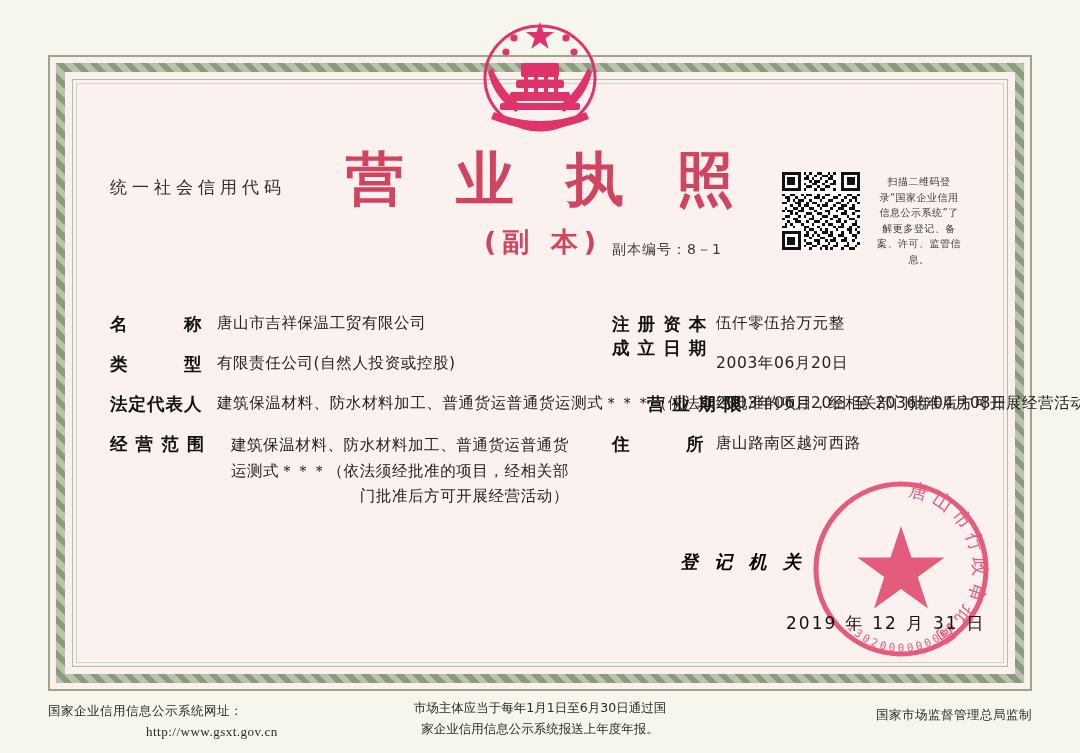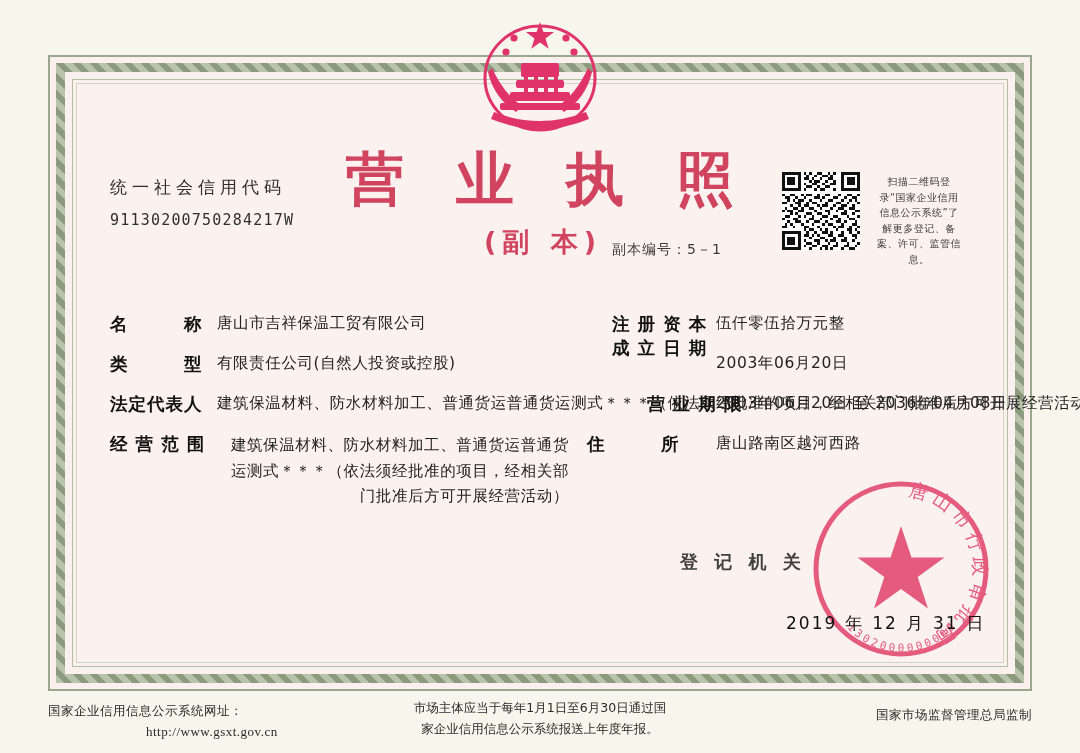--- a/index.html
+++ b/index.html
@@ -89,21 +89,21 @@
   }
   .f-value{
     position:absolute;font-size:15.5px;color:#222;letter-spacing:0.6px;
     white-space:nowrap;
     text-align:right;
   }
   .f-value.wrap{white-space:normal;width:352px;line-height:1.65;}
   
   .registrar{
     position:absolute;left:680px;top:550px;
-    font-size:18px;font-weight:bold;color:#404040;letter-spacing:5px;
+    font-size:18px;font-weight:bold;color:#000000;letter-spacing:5px;font-style:italic;
   }
   .date-line{
     position:absolute;left:782px;top:612px;
     font-size:17px;color:#111;letter-spacing:2px;
   }
   .date-line span{margin:0 4px;}
   
   .seal{
     position:absolute;left:806px;top:474px;width:190px;height:190px;
     opacity:.85;
@@ -163,25 +163,24 @@
         <path d="M108 60 q-12 26 -30 38 l6 6 q22-14 28-40z"></path>
         <path d="M14 104 q46 18 92 0 l3 7 q-48 20 -98 0z"></path>
       </g>
     </svg>
   </div>
 
   <div class="title">
     <div class="title-main">营 业 执 照</div>
     <div class="title-sub">(副 本)</div>
   </div>
-  <div class="copy-no">副本编号：5－1</div>
+  <div class="copy-no">副本编号：8－1</div>
 
   <div class="credit">
     <div class="credit-label">统一社会信用代码</div>
-    <div class="credit-value">91130200750284217W</div>
   </div>
 
   <div class="qr">
     <svg viewBox="0 0 29 29" width="78" height="78" shape-rendering="crispEdges">
       <rect width="29" height="29" fill="#fff"></rect>
       <g fill="#111">
         <rect x="0" y="0" width="7" height="1"></rect>
           <rect x="0" y="6" width="7" height="1"></rect>
         <rect x="0" y="0" width="1" height="7"></rect>
           <rect x="6" y="0" width="1" height="7"></rect>
@@ -396,21 +395,21 @@
 
   <div class="f-label" style="left:612px;top:312px;">注 册 资 本</div>
   <div class="f-value" style="left:716px;top:313px;">伍仟零伍拾万元整</div>
 
   <div class="f-label" style="left:612px;top:336px;">成 立 日 期</div>
   <div class="f-value" style="left:716px;top:353px;">2003年06月20日</div>
 
   <div class="f-label" style="left:612px;top:392px;margin-left:35px;">营 业 期 限</div>
   <div class="f-value" style="left:716px;top:393px;">2003年06月20日 至 2036年04月08日</div>
 
-  <div class="f-label" style="left:587px;top:432px;text-align:center;">住　　　所</div>
+  <div class="f-label" style="left:612px;top:432px;text-align:center;">住　　　所</div>
   <div class="f-value" style="left:716px;top:433px;">唐山路南区越河西路</div>
 
   <div class="registrar">登 记 机 关</div>
 
   <div class="seal">
     <svg viewBox="0 0 190 190" width="190" height="190">
       <circle cx="95" cy="95" r="85" fill="none" stroke="#e0426b" stroke-width="5"></circle>
       <path d="M95 52 l10.5 31.5 33 0 -26.8 19.5 10.3 31.5 -27-19.6 -27 19.6 10.3-31.5 -26.8-19.5 33 0z" fill="#e0426b"></path>
       <path id="sealtop" d="M95 22 a73 73 0 0 1 0 146" fill="none"></path>
       <text font-size="19" fill="#e0426b" font-family="'DejaVu Sans',sans-serif" letter-spacing="5">

